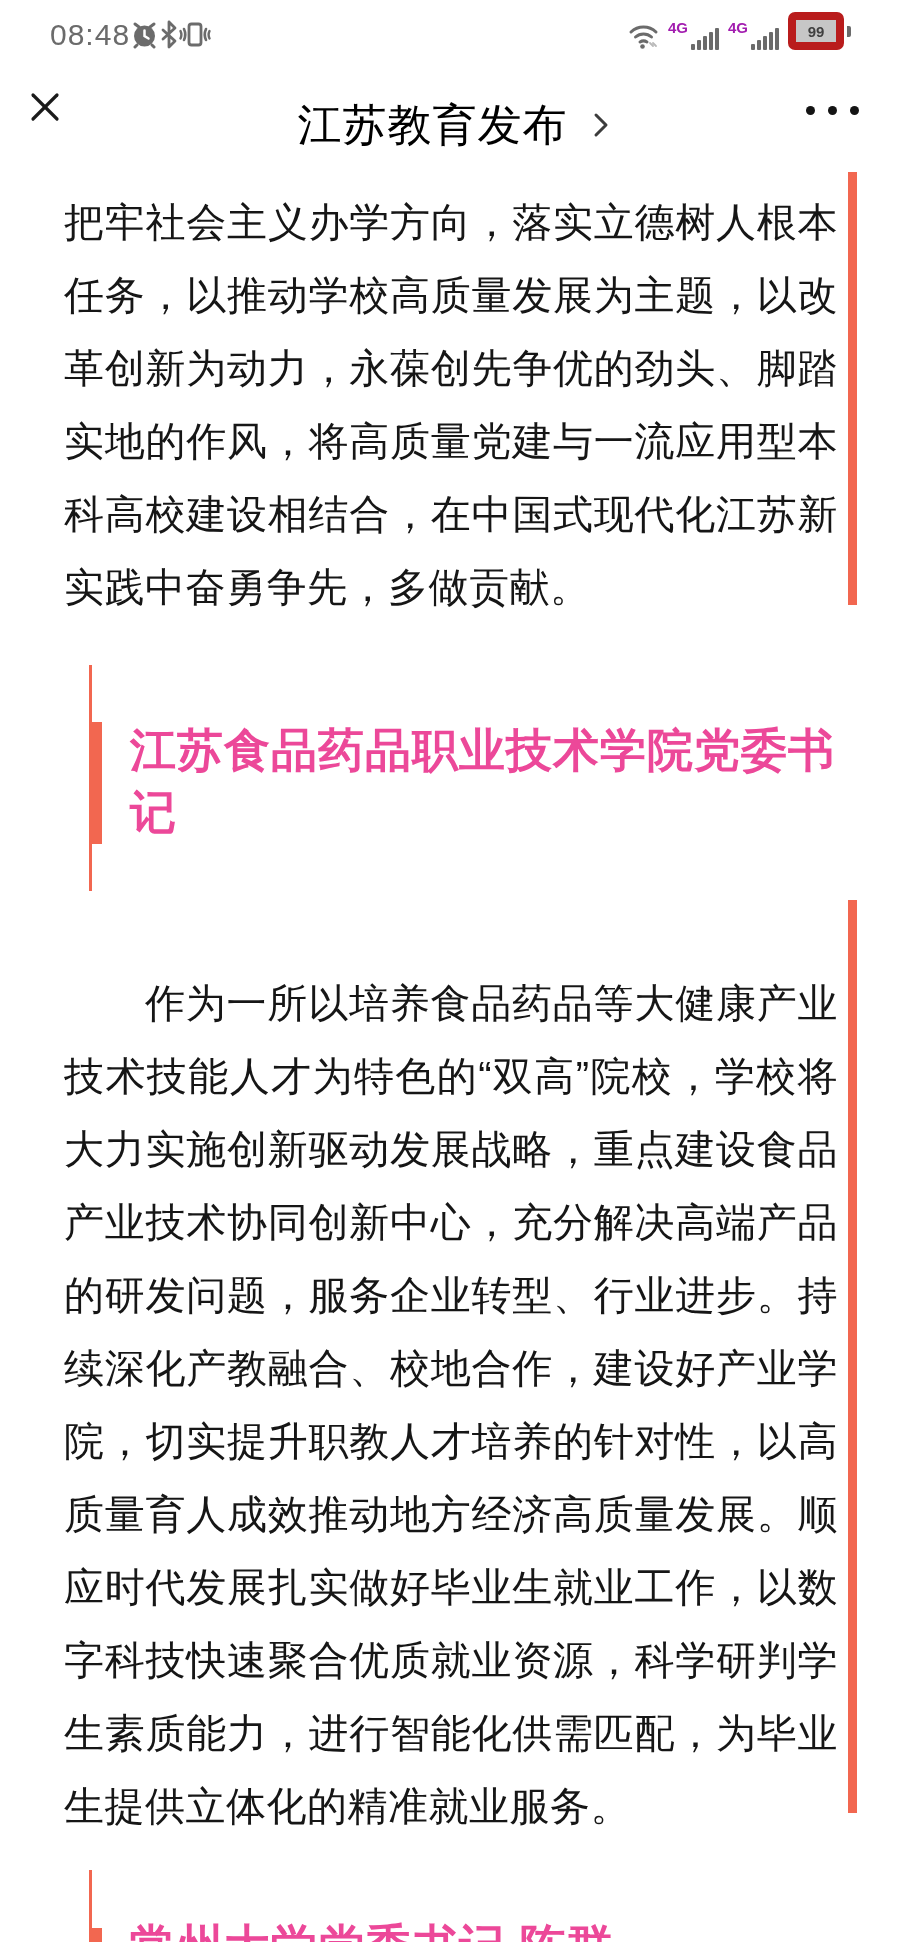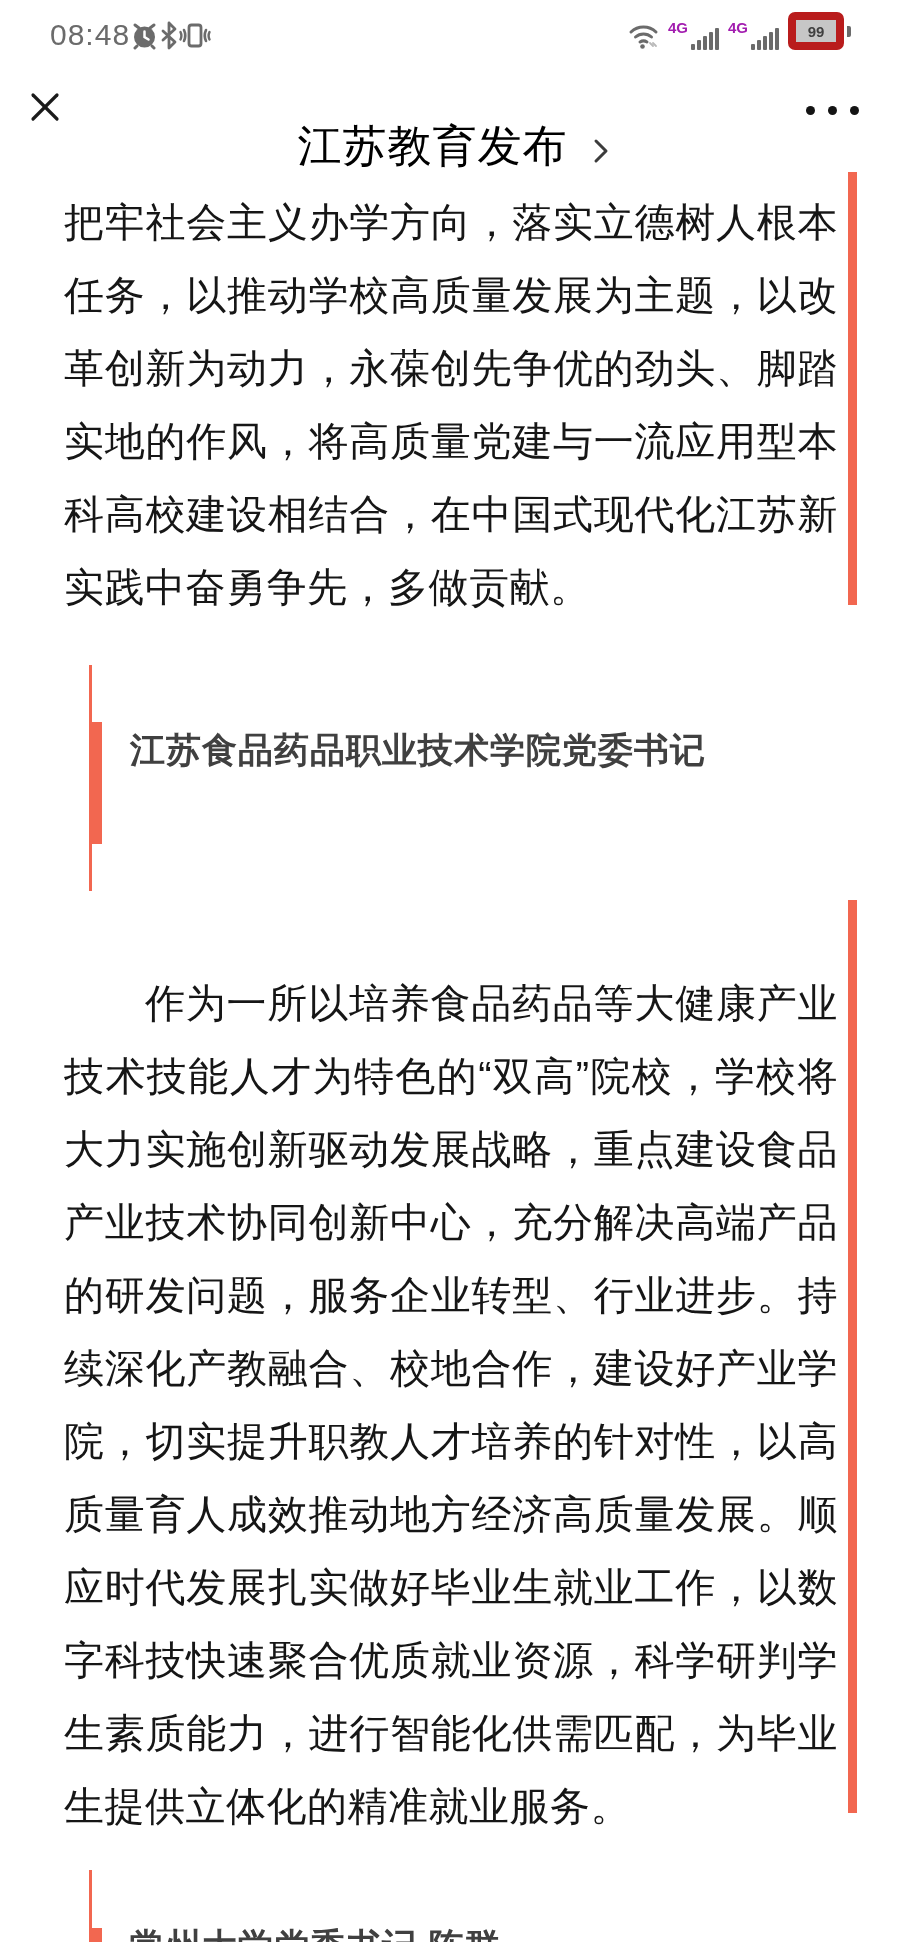--- a/index.html
+++ b/index.html
@@ -8,21 +8,21 @@
     background:#ffffff;overflow:hidden;
     font-family:"Liberation Sans","DejaVu Sans",sans-serif;
     color:#141414;
   }
   
   .statusbar{
     position:absolute;top:0;left:0;right:0;height:56px;
     display:flex;justify-content:space-between;align-items:flex-end;
     padding:0 48px 6px 50px;box-sizing:border-box;color:#6b6b6b;z-index:20;background:#fff;
   }
-  .sb-left{display:flex;align-items:center;}
+  .sb-left{display:flex;align-items:flex-start;}
   .sb-time{font-size:30px;line-height:1;letter-spacing:1px;color:#6b6b6b;}
   .sb-right{display:flex;align-items:flex-end;gap:9px;}
   .sb-icon{display:block;}
   .net{display:flex;align-items:flex-start;gap:3px;}
   .net-label{font-size:15px;font-weight:bold;line-height:1;color:#a21caf;}
   .bars{display:flex;align-items:flex-end;gap:2px;height:26px;margin-top:4px;}
   .bars i{display:block;width:4px;background:#6b6b6b;border-radius:1px;}
   .bars i:nth-child(1){height:6px}.bars i:nth-child(2){height:10px}
   .bars i:nth-child(3){height:14px}.bars i:nth-child(4){height:18px}
   .bars i:nth-child(5){height:22px}
@@ -33,21 +33,21 @@
   }
   .battery-body span{font-size:15px;font-weight:bold;color:#3f3f3f;line-height:1;}
   .battery-nub{width:4px;height:11px;background:#6b6b6b;border-radius:0 2px 2px 0;}
   
   .navbar{
     position:absolute;top:56px;left:0;right:0;height:112px;background:#ffffff;z-index:15;
   }
   .nav-close{position:absolute;left:28px;top:34px;width:34px;height:34px;cursor:pointer;}
   .nav-center{
     position:absolute;left:8px;right:0;top:0;height:100%;
-    display:flex;align-items:flex-end;justify-content:center;gap:24px;padding-top:26px;box-sizing:border-box;
+    display:flex;align-items:center;justify-content:center;gap:24px;padding-top:26px;box-sizing:border-box;
   }
   .nav-title{font-size:44px;font-weight:500;color:#000;letter-spacing:1px;line-height:1;}
   .nav-more{position:absolute;right:40px;top:112px;display:flex;gap:13px;cursor:pointer;}
   .nav-more i{width:9px;height:9px;border-radius:50%;background:#141414;display:block;}
   
   .content{position:absolute;top:0;left:0;right:0;bottom:0;}
   .para{
     position:absolute;left:64px;width:774px;
     font-size:40px;line-height:73px;letter-spacing:0.5px;
     text-align:justify;color:#161616;
@@ -58,21 +58,21 @@
   .bar-1{left:848px;top:172px;height:433px;}
   .bar-2{left:848px;top:900px;height:913px;}
   .head-line{position:absolute;width:3px;background:var(--accent,#f26750);}
   .head-block{position:absolute;width:10px;background:var(--accent,#f26750);}
   .hl-1{left:89px;top:665px;height:226px;}
   .hb-1{left:92px;top:722px;height:122px;}
   .hl-2{left:89px;top:1870px;height:72px;}
   .hb-2{left:92px;top:1928px;height:14px;}
   .heading{
     position:absolute;left:130px;width:720px;
-    font-size:35px;line-height:62px;font-weight:bold;color:#404040;letter-spacing:1px;
+    font-size:46px;line-height:62px;font-weight:bold;color:#ec4899;letter-spacing:1px;
   }
   .heading.h1{top:719px;}
   .heading.h2{top:1915px;}
 </style>
 </head>
 <body>
 
 <div class="screen">
 
   <div class="statusbar">

